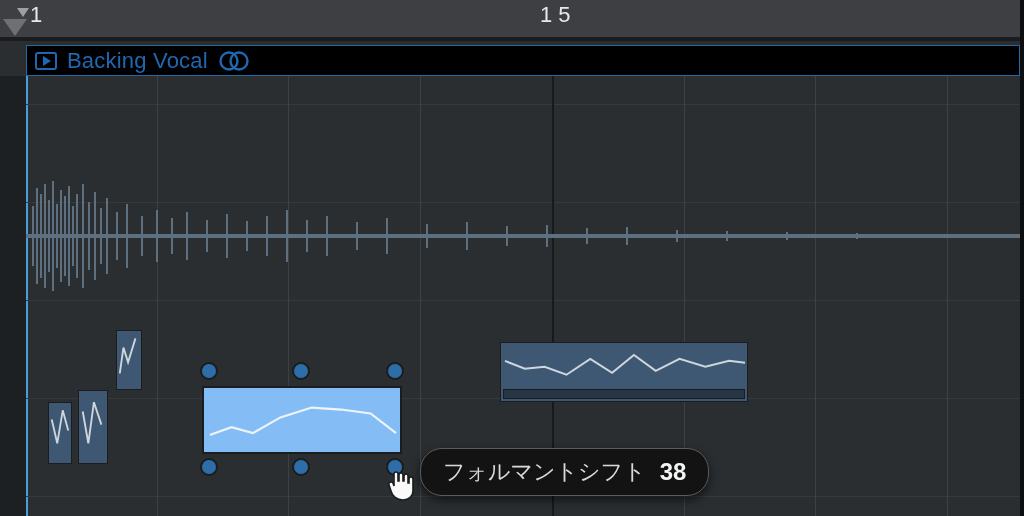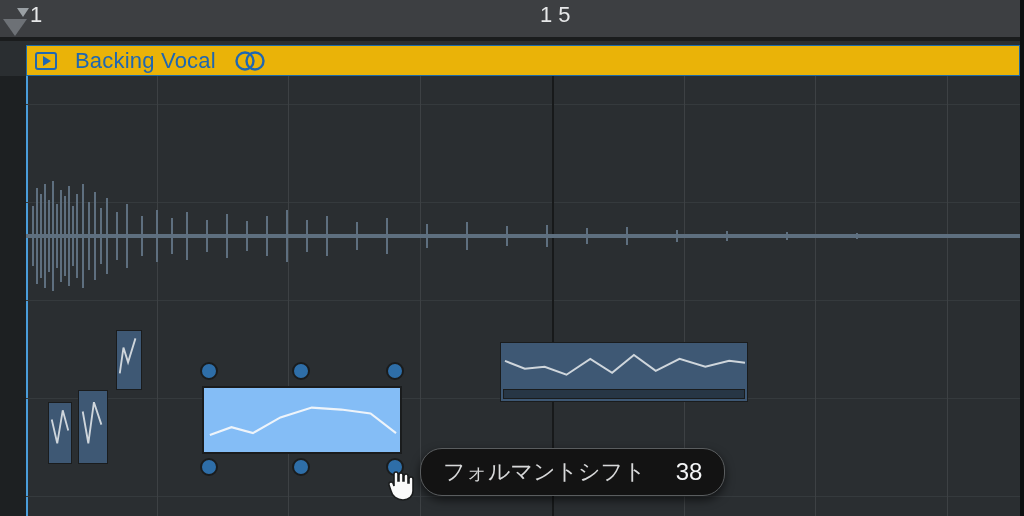--- a/index.html
+++ b/index.html
@@ -7,21 +7,21 @@
   .root { position: relative; width: 1024px; height: 516px; background: #2a2e31; }
 
   
   .ruler { position: absolute; left: 0; top: 0; height: 41px; width: 1020px; background: #3d3f42; border-bottom: 4px solid #1a1c1d; }
   .ruler-label { position: absolute; top: 2px; font-size: 22px; color: #e7e8e9; font-weight: 400; }
   .playhead-marker { position: absolute; left: 0; top: 0; width: 28px; height: 33px; }
   .playhead-tri { width: 0; height: 0; border-left: 12px solid transparent; border-right: 12px solid transparent; border-top: 17px solid #6d7176; position: absolute; left: 3px; top: 19px; }
   .playhead-tri-small { position: absolute; left: 17px; top: 8px; width: 0; height: 0; border-left: 6px solid transparent; border-right: 6px solid transparent; border-top: 9px solid #9aa0a4; }
 
   
-  .track-header { position: absolute; left: 26px; top: 45px; height: 31px; width: 994px; background: #eab308; border: 1px solid #1e6aa6; display: flex; align-items: center; padding-left: 8px; gap: 18px; }
+  .track-header { position: absolute; left: 26px; top: 45px; height: 31px; width: 994px; background: #000000; border: 1px solid #1e6aa6; display: flex; align-items: center; padding-left: 8px; gap: 10px; }
   .play-icon-box { width: 22px; height: 18px; border: 2px solid #2067b1; border-radius: 3px; display: flex; align-items: center; justify-content: center; }
   .play-tri { width: 0; height: 0; border-top: 5px solid transparent; border-bottom: 5px solid transparent; border-left: 8px solid #2067b1; margin-left: 2px; }
   .track-name { color: #2067b1; font-size: 22px; font-weight: 400; letter-spacing: 0.2px; }
   .stereo-icon svg { display: block; }
 
   
   .editor { position: absolute; left: 0; top: 76px; width: 872px; height: 440px; background: #2a2e31; }
   .gutter { position: absolute; left: 0; top: 0; width: 26px; height: 440px; background: #1d2022; }
   .track-edge { position: absolute; left: 26px; top: 0; width: 2px; height: 440px; background: #4a9ddb; }
 
@@ -37,21 +37,21 @@
   .note { position: absolute; border: 1px solid #1a1c1d; background: #3e5874; }
   .note.selected { background: #84bdf6; border: 2px solid #1a1c1d; }
   .note svg { position: absolute; inset: 0; }
 
   
   .handle { position: absolute; width: 18px; height: 18px; border-radius: 50%; background: #2e6ea8; border: 2px solid #1a1c1d; }
 
   
   .tooltip { position: absolute; background: #131313; border: 1px solid #5a5d5f; border-radius: 22px; padding: 8px 22px; display: flex; align-items: center; gap: 14px; box-shadow: 0 4px 10px rgba(0,0,0,0.6); }
   .tooltip-label { color: #d8d9da; font-size: 22px; font-weight: 400; }
-  .tooltip-value { color: #f4f5f6; font-size: 24px; font-weight: 400; margin-left: 16px; }
+  .tooltip-value { color: #f4f5f6; font-size: 24px; font-weight: 700; }
 
   .cursor-hand { position: absolute; }
 </style>
 </head>
 <body>
 
 <div class="root">
 
   <div class="ruler">
     <div class="playhead-marker">

